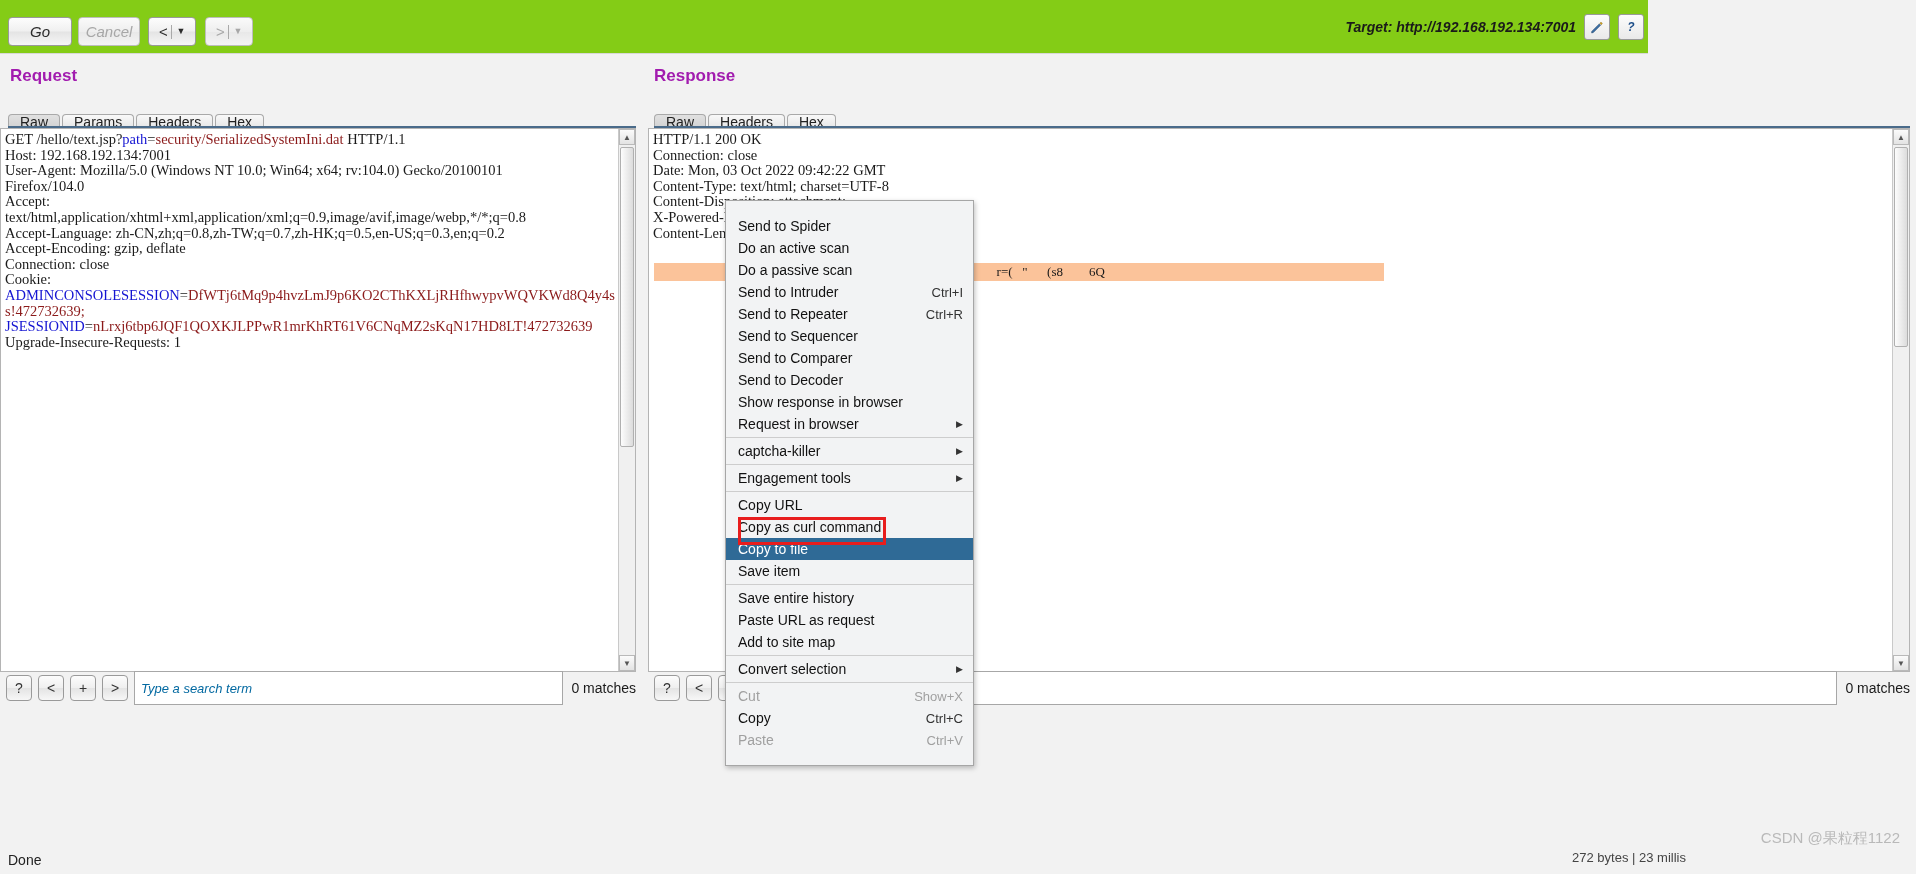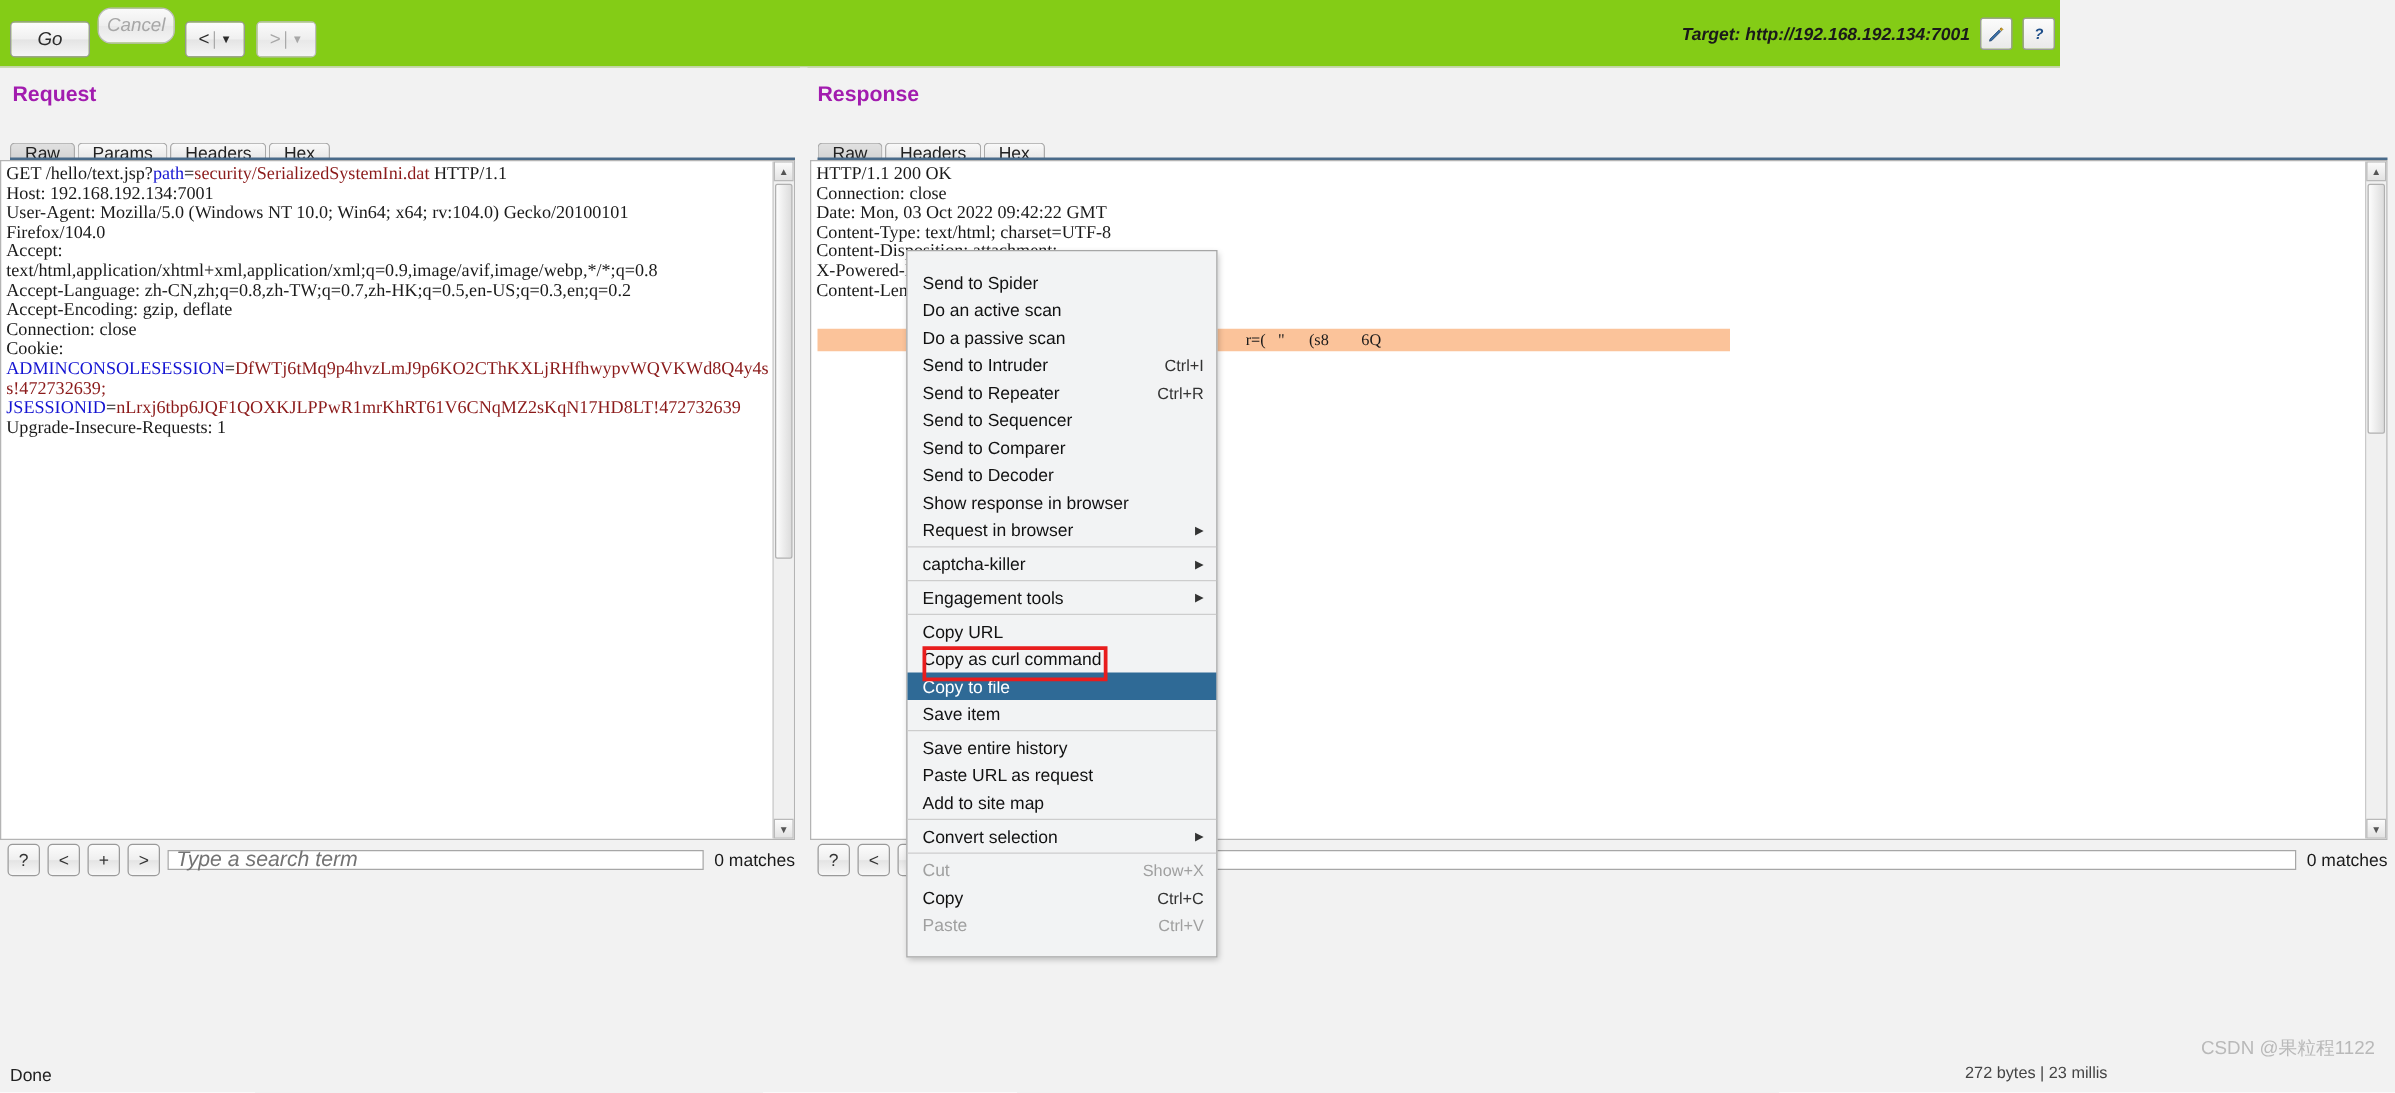--- a/index.html
+++ b/index.html
@@ -32,21 +32,21 @@
     font-family: "Liberation Sans", sans-serif;
     font-size: 15px;
     color: #2b2b2b;
     display: flex; align-items: center; justify-content: center;
     cursor: pointer;
     user-select: none;
   }
   .btn.disabled { color: #a7a7a7; border-color: #bdbdbd;
     background: linear-gradient(to bottom, #fafafa 0%, #eeeeee 50%, #e8e8e8 52%, #f4f4f4 100%); }
   #go-btn     { left: 8px;   top: 17px; width: 64px;  height: 29px; }
-  #cancel-btn { left: 78px;  top: 6px; width: 62px;  height: 29px; border-radius: 11px; }
+  #cancel-btn { left: 78px;  top: 17px; width: 62px;  height: 29px; }
   #back-btn   { left: 148px; top: 17px; width: 48px;  height: 29px; }
   #fwd-btn    { left: 205px; top: 17px; width: 48px;  height: 29px; }
   .splitbtn-inner { display:flex; align-items:center; gap:4px; }
   .splitbtn-inner .sep { width:1px; height:14px; background:#a9a9a9; }
   .caret { font-size: 9px; line-height: 1; }
 
   .target-wrap {
     position: absolute; right: 4px; top: 14px;
     display: flex; align-items: center; gap: 8px;
   }
@@ -153,25 +153,25 @@
   #request-find  { left: 6px;   top: 672px; width: 630px; height: 32px; }
   #response-find { left: 654px; top: 672px; width: 1256px; height: 32px; }
   .mini-btn {
     width: 26px; height: 26px; margin-right: 6px;
     border: 1px solid #9a9a9a; border-radius: 4px;
     background: linear-gradient(to bottom, #fcfcfc 0%, #efefef 50%, #e4e4e4 52%, #f7f7f7 100%);
     display: flex; align-items: center; justify-content: center;
     font-size: 14px; color: #333; cursor: pointer;
   }
   .search-field {
-    height: 16px; flex: 1;
+    height: 34px; flex: 1;
     border: 1px solid #a7a7a7; background: #fff;
     display: flex; align-items: center;
     padding: 0 6px; margin-right: 8px;
-    font-size: 17px; font-style: italic; color: #737373;
+    font-size: 13px; font-style: italic; color: #0369a1;
   }
   .matches { font-size: 14px; color: #1a1a1a; white-space: nowrap; }
 
   
   .pane-divider {
     position: absolute; left: 640px; top: 54px;
     width: 6px; height: 760px; background: #f2f2f2;
   }
 
   

